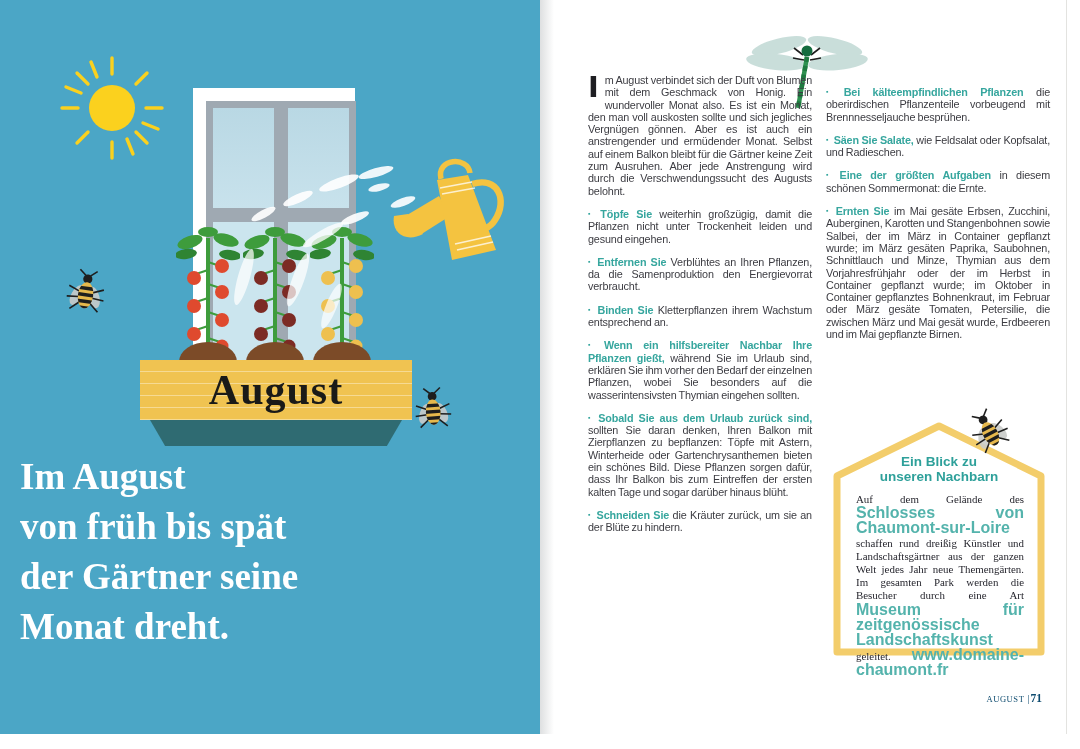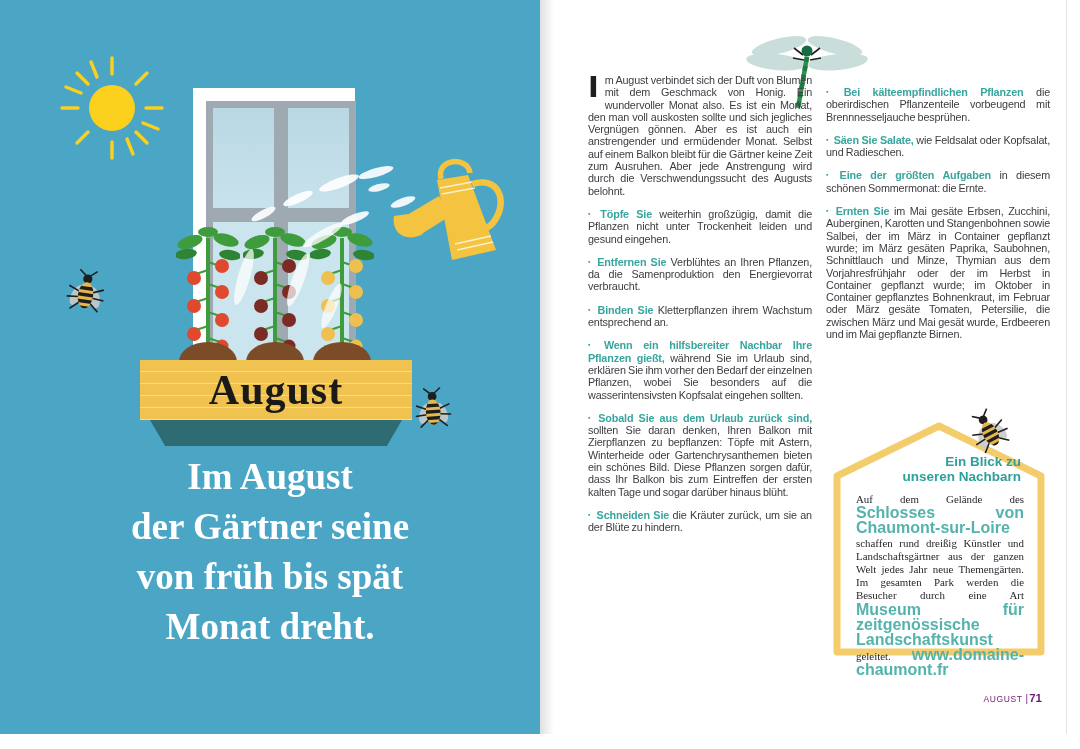--- a/index.html
+++ b/index.html
@@ -19,21 +19,21 @@
   .tomatoes-dark circle{fill:#7C2B24;}
   .tomatoes-yellow circle{fill:#EEC04F;}
   .soil{position:absolute;width:58px;height:20px;background:#7C4B28;border-radius:50% 50% 0 0/100% 100% 0 0;}
   .drop{position:absolute;background:rgba(255,255,255,.9);border-radius:50%;}
   .flowerbox{position:absolute;left:140px;top:360px;width:272px;height:60px;background:#F0C351;
              background-image:repeating-linear-gradient(180deg,transparent 0 11px,rgba(255,255,255,.38) 11px 12px);
              display:flex;align-items:center;justify-content:center;}
   .flowerbox-label{font-family:"Liberation Serif",serif;font-weight:700;font-size:42px;color:#1A1A18;letter-spacing:1px;}
   .flowerbox-base{position:absolute;left:150px;top:420px;width:252px;height:26px;background:#2F6B72;
                   clip-path:polygon(0 0,100% 0,94% 100%,6% 100%);}
-  .headline{position:absolute;left:20px;top:452px;width:500px;text-align:center;
+  .headline{position:absolute;left:20px;top:452px;width:500px;
             font-family:"Liberation Serif",serif;font-weight:700;font-size:37px;line-height:50px;color:#ffffff;}
   .wcan{position:absolute;left:392px;top:156px;}
   .wasp{position:absolute;}
   
   .page-right{position:absolute;left:540px;top:0;width:540px;height:734px;background:#ffffff;}
   .page-right::before{content:'';position:absolute;left:0;top:0;bottom:0;width:14px;
                       background:linear-gradient(to right,rgba(50,60,65,.16),rgba(50,60,65,0));}
   .page-edge{position:absolute;left:526px;top:0;width:1px;height:734px;background:#E3E3E0;}
   .col{position:absolute;width:224px;font-size:10.8px;line-height:12.3px;color:#3C3C42;
        text-align:justify;letter-spacing:-0.15px;word-spacing:-0.6px;}
@@ -42,27 +42,27 @@
   .intro{margin:0 0 11px 0;}
   .dropcap{float:left;font-family:"DejaVu Sans",sans-serif;font-weight:700;font-size:29px;line-height:24px;
            color:#1E1E22;margin:1px 6px 0 0;}
   .tip{margin:0 0 11px 0;}
   .bullet{color:#36A69E;font-size:7px;vertical-align:2px;margin-right:5px;}
   .lead{color:#36A69E;font-weight:700;}
   .dragonfly{position:absolute;left:198px;top:22px;}
   
   .infobox{position:absolute;left:293px;top:421px;width:212px;height:236px;}
   .infobox svg.house{position:absolute;left:0;top:0;}
-  .ib-title{position:absolute;top:33px;left:24px;right:24px;text-align:right;color:#2EA09A;
+  .ib-title{position:absolute;top:33px;left:24px;right:24px;text-align:center;color:#2EA09A;
             font-weight:700;font-size:13.5px;line-height:15px;}
   .ib-body{position:absolute;top:72px;left:23px;right:21px;text-align:justify;
            font-family:"Liberation Serif",serif;font-size:10.9px;line-height:13.2px;color:#26262E;}
   .seg-link{color:#54B3AC;font-family:"Liberation Sans",sans-serif;font-weight:700;font-size:16px;}
   .bee{position:absolute;left:428px;top:408px;}
-  .footer{position:absolute;right:38px;top:688px;font-family:Liberation Sans, sans-serif;color:#701a75;}
+  .footer{position:absolute;right:38px;top:688px;font-family:Liberation Serif, serif;color:#0c4a6e;}
   .f-month{text-transform:uppercase;font-size:8.5px;letter-spacing:.6px;}
   .f-sep{font-size:10px;margin:0 1px 0 3px;}
   .f-page{font-size:11.5px;font-weight:700;}
 </style>
 </head>
 <body>
 
 <svg width="0" height="0" style="position:absolute">
   <defs>
     <symbol id="wasp-sym" viewBox="0 0 40 44">
@@ -245,22 +245,22 @@
     <svg class="wasp" style="left:64px;top:268px;transform:rotate(8deg)" width="44" height="48">
         <use href="#wasp-sym"></use>
       </svg>
     <svg class="wasp" style="left:412px;top:386px;transform:rotate(-4deg)" width="42" height="46">
         <use href="#wasp-sym"></use>
       </svg>
 
     <div class="headline">
 
     <div class="hl-line">Im August</div>
+        <div class="hl-line">von früh bis spät</div>
         <div class="hl-line">der Gärtner seine</div>
-        <div class="hl-line">von früh bis spät</div>
         <div class="hl-line">Monat dreht.</div>
       </div>
   </section>
 
   <section class="page-right">
 
     <svg class="dragonfly" width="140" height="90" viewBox="0 0 140 90">
       <g fill="#C7DDD9" opacity=".95">
         <ellipse cx="41" cy="24" rx="28" ry="7.5" transform="rotate(-14 41 24)"></ellipse>
         <ellipse cx="38" cy="40" rx="30" ry="8" transform="rotate(6 38 40)"></ellipse>
@@ -281,21 +281,21 @@
     <div class="col col1">
       <p class="intro"><span class="dropcap">I</span><span>m August verbindet sich der Duft von Blumen mit dem Geschmack von Honig. Ein wundervoller Monat also. Es ist ein Monat, den man voll auskosten sollte und sich jegliches Vergnügen gönnen. Aber es ist auch ein anstrengender und ermüdender Monat. Selbst auf einem Balkon bleibt für die Gärtner keine Zeit zum Ausruhen. Aber jede Anstrengung wird durch die Verschwendungssucht des Augusts belohnt.</span></p>
       <div>
 
           <p class="tip"><span class="bullet">▪</span><span class="lead">Töpfe Sie</span><span class="rest"> weiterhin großzügig, damit die Pflanzen nicht unter Trockenheit leiden und gesund eingehen.</span></p>
 
           <p class="tip"><span class="bullet">▪</span><span class="lead">Entfernen Sie</span><span class="rest"> Verblühtes an Ihren Pflanzen, da die Samenproduktion den Energievorrat verbraucht.</span></p>
 
           <p class="tip"><span class="bullet">▪</span><span class="lead">Binden Sie</span><span class="rest"> Kletterpflanzen ihrem Wachstum entsprechend an.</span></p>
 
-          <p class="tip"><span class="bullet">▪</span><span class="lead">Wenn ein hilfsbereiter Nachbar Ihre Pflanzen gießt,</span><span class="rest"> während Sie im Urlaub sind, erklären Sie ihm vorher den Bedarf der einzelnen Pflanzen, wobei Sie besonders auf die wasserintensivsten Kopfsalat eingehen sollten.</span></p>
+          <p class="tip"><span class="bullet">▪</span><span class="lead">Wenn ein hilfsbereiter Nachbar Ihre Pflanzen gießt,</span><span class="rest"> während Sie im Urlaub sind, erklären Sie ihm vorher den Bedarf der einzelnen Pflanzen, wobei Sie besonders auf die wasserintensivsten Thymian eingehen sollten.</span></p>
 
           <p class="tip"><span class="bullet">▪</span><span class="lead">Sobald Sie aus dem Urlaub zurück sind,</span><span class="rest"> sollten Sie daran denken, Ihren Balkon mit Zierpflanzen zu bepflanzen: Töpfe mit Astern, Winterheide oder Gartenchrysanthemen bieten ein schönes Bild. Diese Pflanzen sorgen dafür, dass Ihr Balkon bis zum Eintreffen der ersten kalten Tage und sogar darüber hinaus blüht.</span></p>
 
           <p class="tip"><span class="bullet">▪</span><span class="lead">Schneiden Sie</span><span class="rest"> die Kräuter zurück, um sie an der Blüte zu hindern.</span></p>
         </div>
     </div>
 
     <div class="col col2">
       <div>
 

